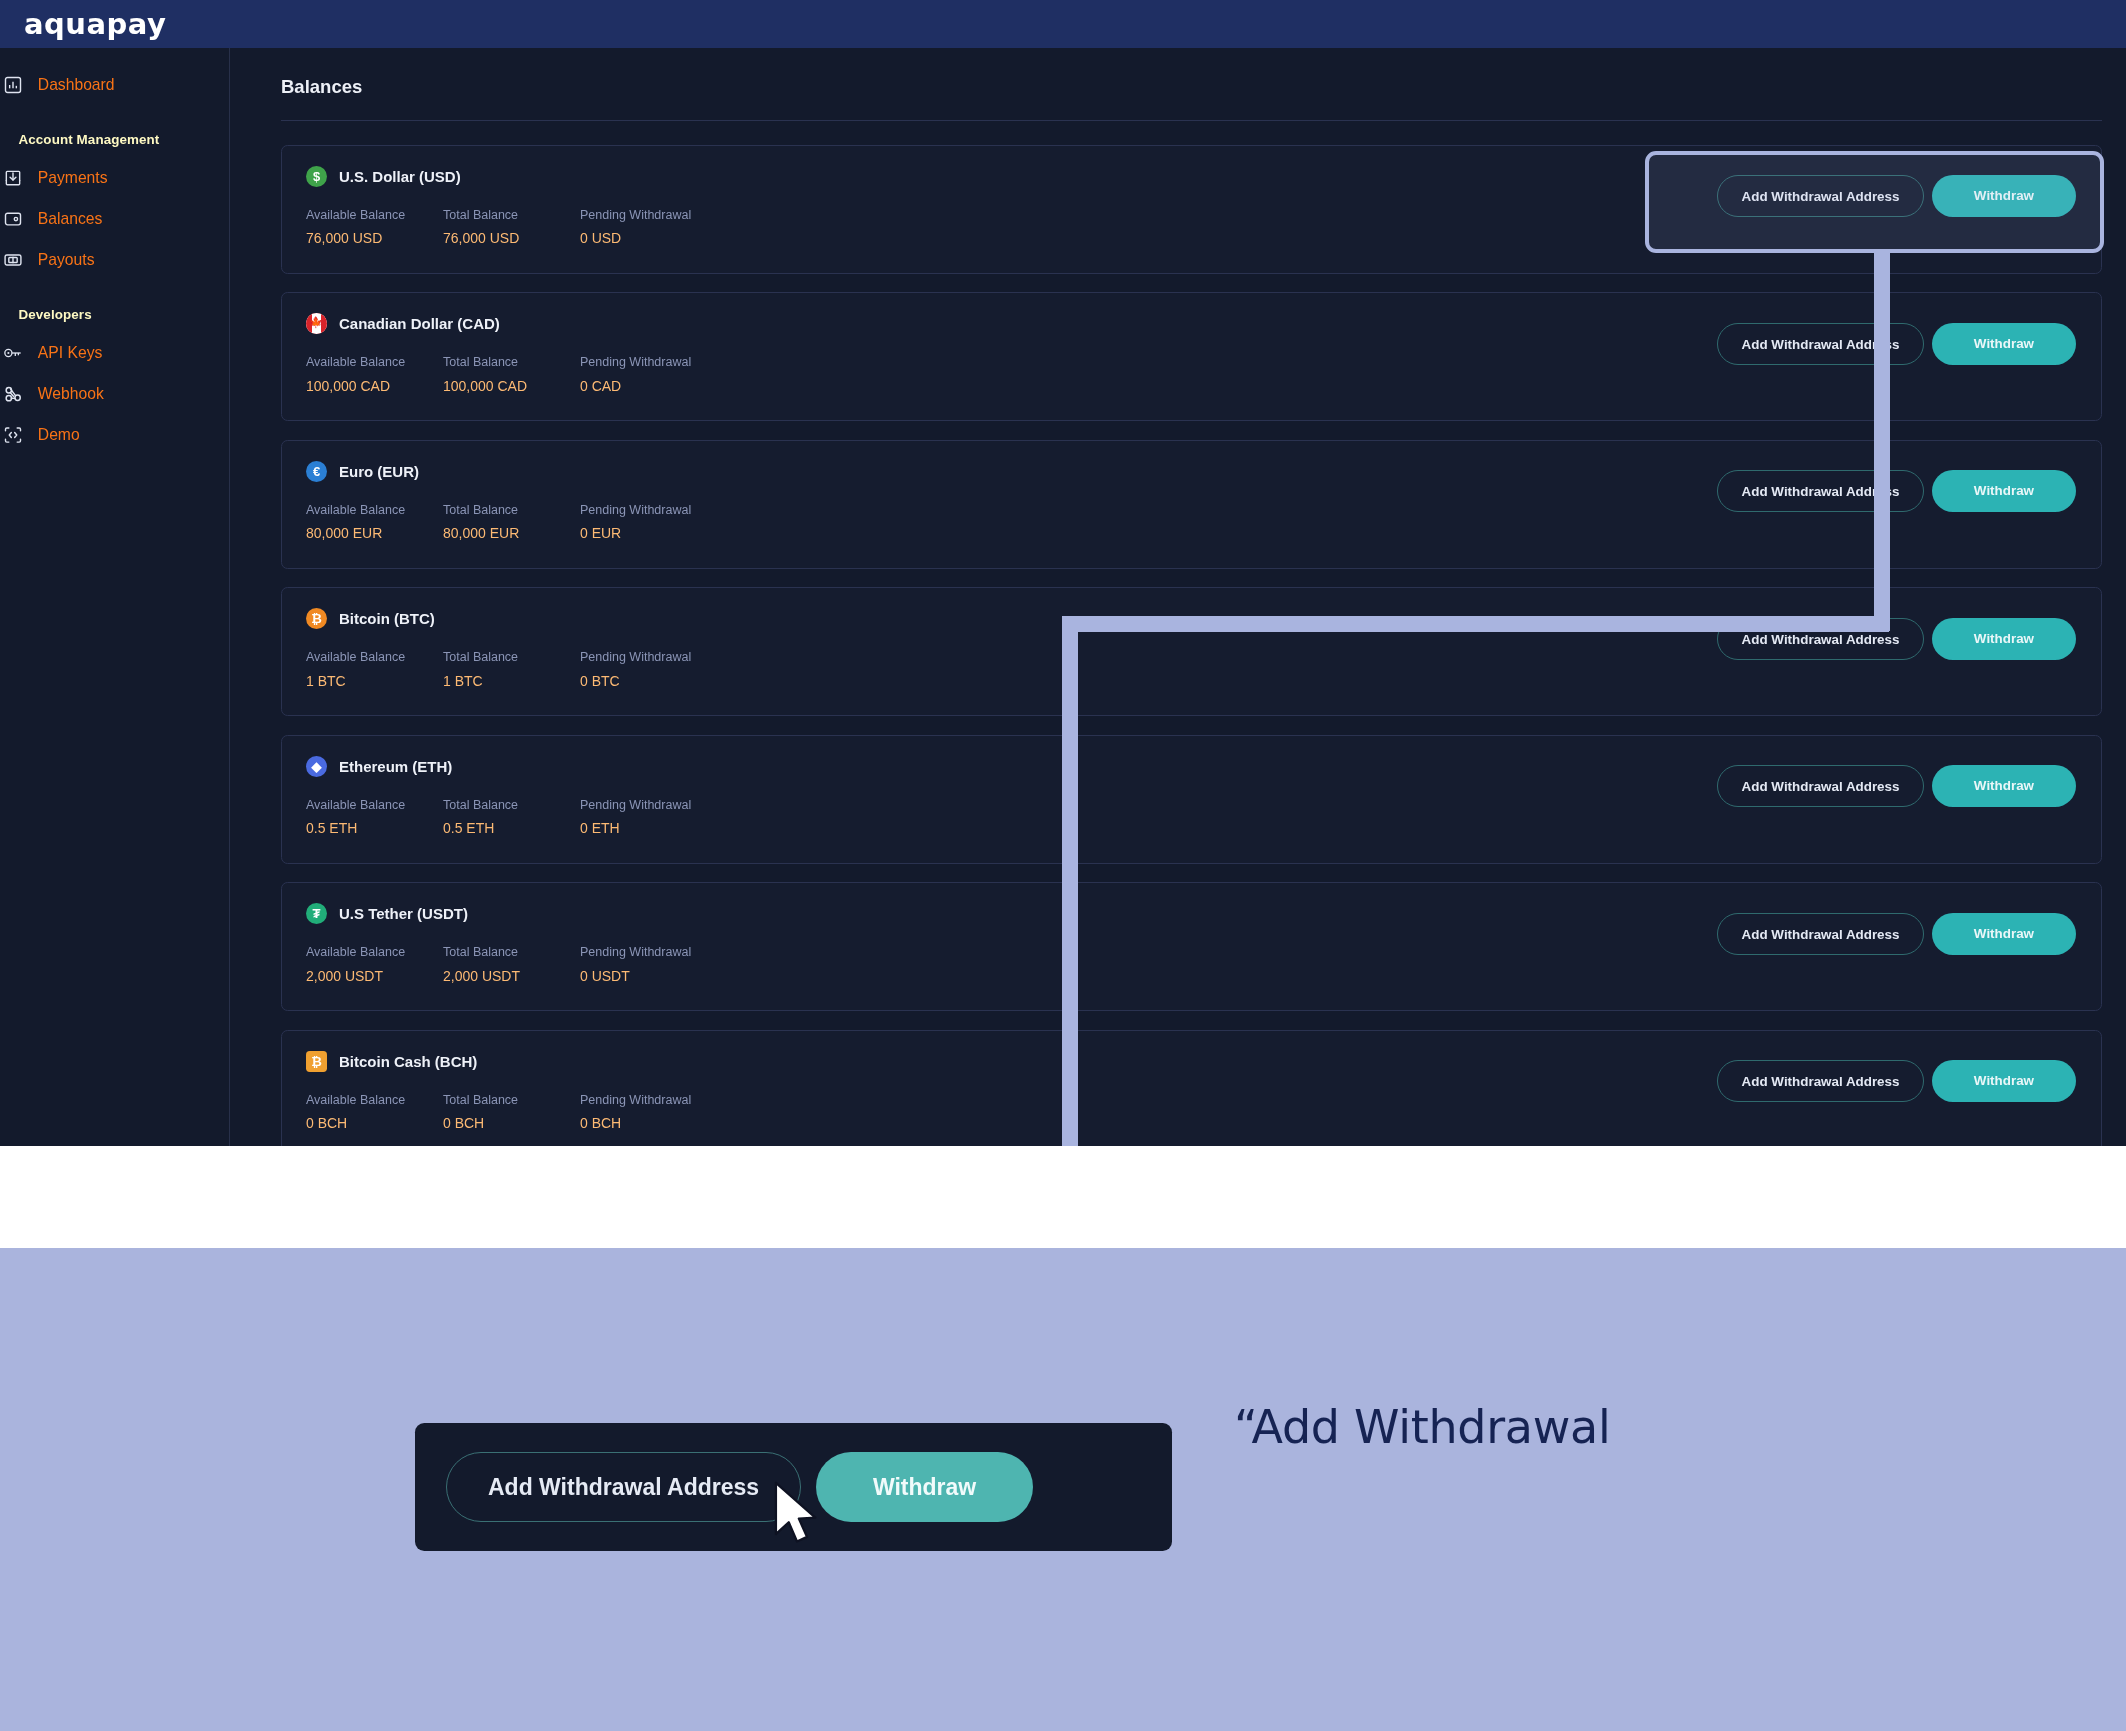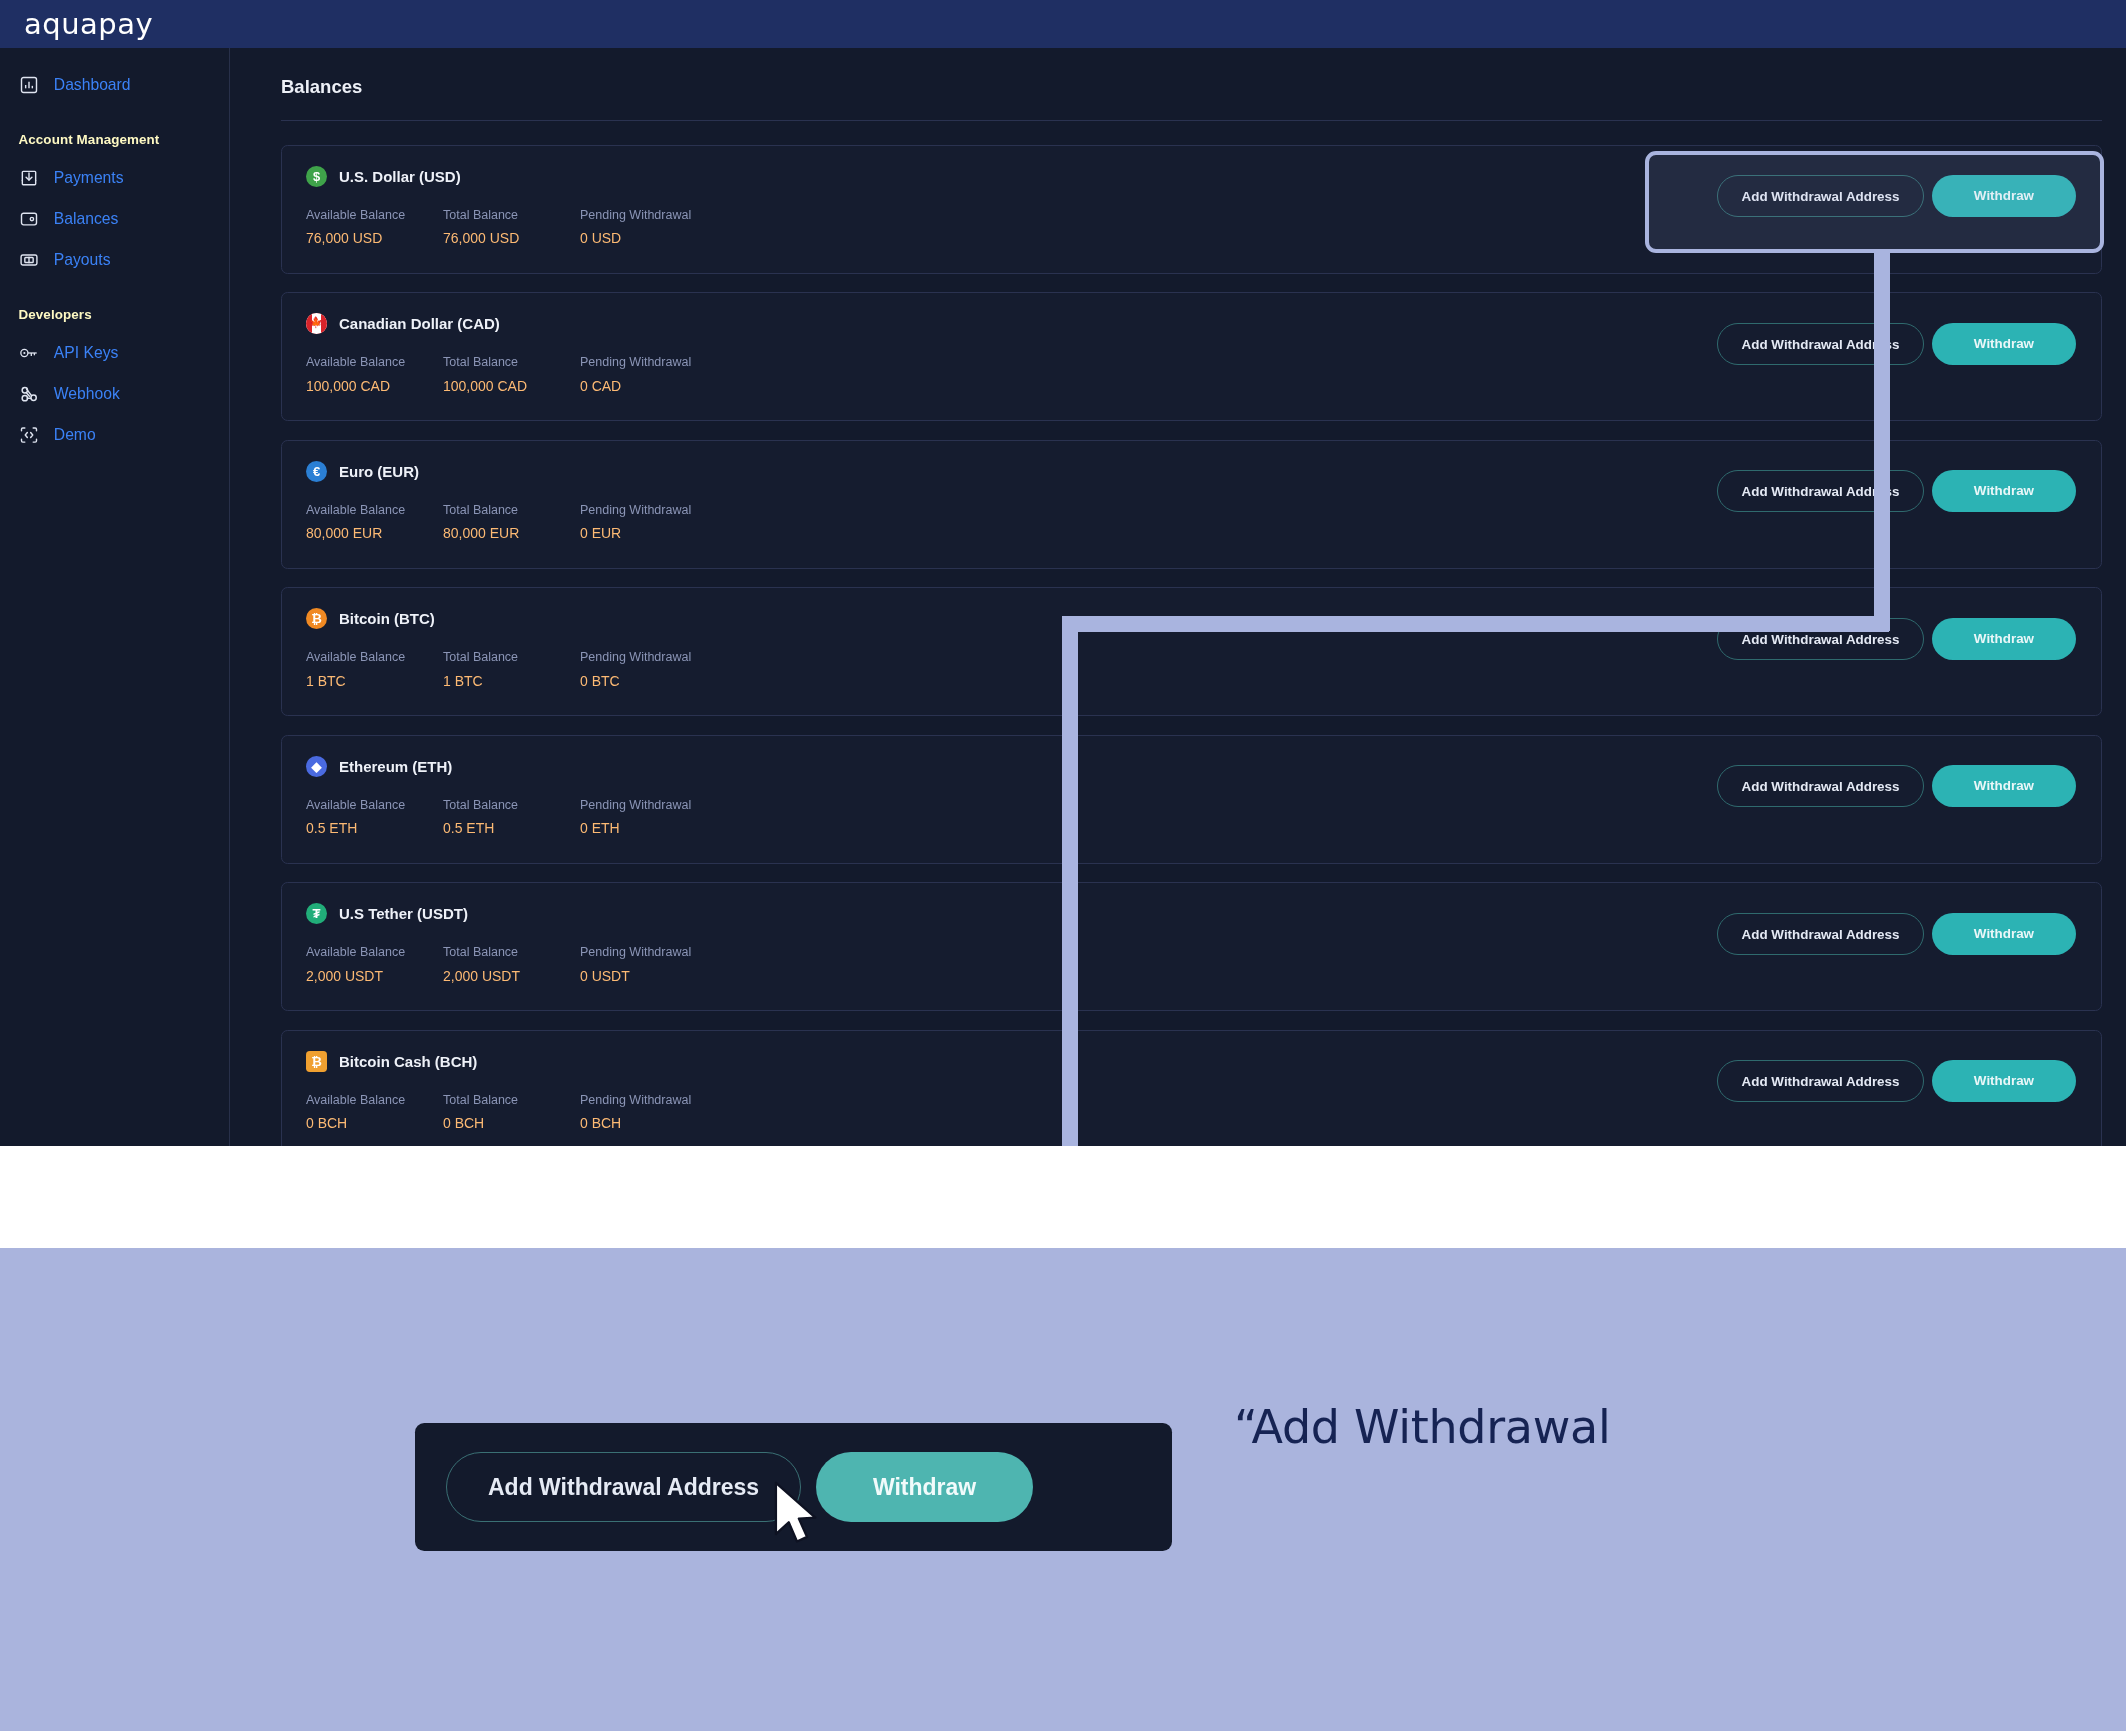--- a/index.html
+++ b/index.html
@@ -29,41 +29,41 @@
     position: absolute;
     left: 0; top: 0;
     width: 2126px; height: 48px;
     background: #1f2f63;
   }
   #brand-logo {
     position: absolute;
     left: 24px; top: 7.4px;
     font-family: "DejaVu Sans", sans-serif;
     font-size: 29px;
-    font-weight: 400;
+    font-weight: 700;
     letter-spacing: 0.5px;
     color: #ffffff;
   }
 
   
   #sidebar {
     position: absolute;
     left: 0; top: 48px;
     width: 230px; height: 1098px;
     background: #131a2c;
     border-right: 0.9px solid #28304a;
     padding-top: 16.6px;
   }
   .nav-item {
     display: flex;
     align-items: center;
     gap: 14.8px;
     height: 41px;
-    padding-left: 19px;
-    color: #3b82f6;
+    padding-left: 3px;
+    color: #f97316;
     font-size: 15.7px;
   }
   .nav-item .ico {
     width: 20px; height: 20px;
     display: inline-flex;
     align-items: center;
     justify-content: center;
     flex: 0 0 20px;
   }
   .nav-item .ico svg { display: block; }

